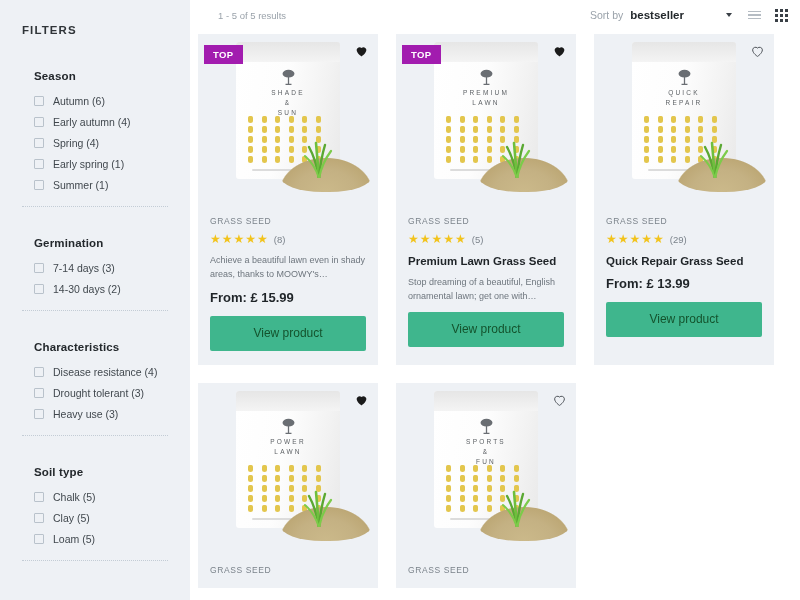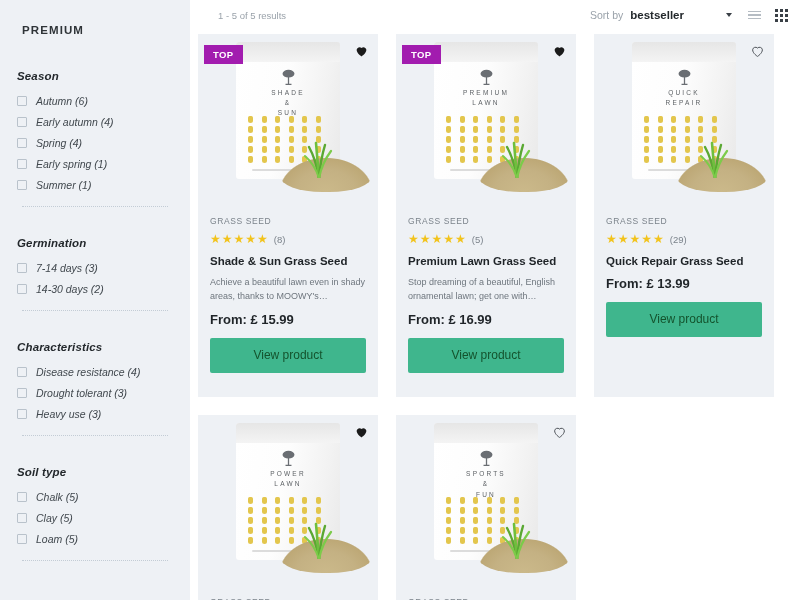--- a/index.html
+++ b/index.html
@@ -16,21 +16,21 @@
     width: 190px; height: 600px;
     background: #eef1f5;
     padding: 24px 0 0 0;
     flex-shrink: 0;
     overflow: hidden;
   }
   .filters-title {
     font-size: 11.5px; font-weight: 700; letter-spacing: 1.1px;
     color: #2f3438; padding: 0 22px; margin-bottom: 34px;
   }
-  .fgroup { padding: 0 17px; font-style: italic; }
+  .fgroup { padding: 0 34px; }
   .fgroup-title {
     font-size: 11.5px; font-weight: 700; color: #23282c;
     margin-bottom: 13px; letter-spacing: .15px;
   }
   .fopt {
     display: flex; align-items: center; gap: 9px;
     margin-bottom: 9px; cursor: pointer;
   }
   .cbox {
     width: 10px; height: 10px; border: 1px solid #b9c2cb;
@@ -117,21 +117,21 @@
     height: 2px; background: #dcdcdc; border-radius: 1px;
   }
   .mound {
     position: absolute; bottom: 14px; left: 50%; margin-left: -8px;
     width: 92px; height: 34px;
     background: radial-gradient(ellipse at 50% 100%, #cbb98a 0%, #c4b183 46%, #bda876 70%, rgba(189,168,118,0) 72%);
     border-radius: 50% 50% 46% 46%;
   }
   .grass { position: absolute; bottom: 28px; left: 50%; margin-left: 14px; width: 34px; height: 40px; }
 
-  .card-body { padding: 10px 12px 24px 12px; }
+  .card-body { padding: 10px 12px 14px 12px; }
   .cat { font-size: 8.5px; letter-spacing: .6px; color: #7b838b; margin-bottom: 7px; }
   .rating { display: flex; align-items: center; gap: 1px; margin-bottom: 9px; }
   .rating .star { font-size: 12px; line-height: 1; color: #f2c31c; }
   .rating .rcount { font-size: 9.5px; color: #7b838b; margin-left: 5px; }
   .ptitle { font-size: 11.5px; font-weight: 700; color: #1f2428; margin-bottom: 8px; line-height: 1.25; }
   .pdesc { font-size: 9px; color: #6e767e; line-height: 1.5; margin-bottom: 9px; min-height: 27px; }
   .pprice { font-size: 13px; font-weight: 700; color: #1f2428; margin-bottom: 11px; }
   .btn-view {
     display: block; width: 100%; border: 0; cursor: pointer;
     background: #3fb68d; color: #14532d;
@@ -139,21 +139,21 @@
     font-size: 12px; padding: 10px 0 11px 0; border-radius: 2px;
   }
   .card.compact .card-body { padding-bottom: 6px; }
 </style>
 </head>
 <body>
 
 <div class="app">
 
   <aside class="sidebar">
-    <div class="filters-title">PREMIUM</div>
+    <div class="filters-title">FILTERS</div>
     <div id="filter-groups">
         <div class="fgroup">
           <div class="fgroup-title">Season</div>
           <div class="fopt">
             <span class="cbox"></span>
             <span class="fopt-label">Autumn (6)</span>
           </div>
           <div class="fopt">
             <span class="cbox"></span>
             <span class="fopt-label">Early autumn (4)</span>
@@ -311,21 +311,20 @@
           <div class="card-body">
             <div class="cat">GRASS SEED</div>
             <div class="rating">
               <span class="star">★</span>
               <span class="star">★</span>
               <span class="star">★</span>
               <span class="star">★</span>
               <span class="star">★</span>
               <span class="rcount">(8)</span>
             </div>
-            <div class="ptitle">Shade &amp; Sun Grass Seed</div>
             <div class="pdesc">Achieve a beautiful lawn even in shady areas, thanks to MOOWY's…</div>
             <div class="pprice">From: £ 15.99</div>
             <button class="btn-view">View product</button>
           </div>
         </div>
         <div class="card">
           <div class="card-media">
             <div class="badge-top">TOP</div>
             <div class="heart"><svg width="13" height="12" viewBox="0 0 24 22">
                 <path d="M12 21s-9-5.7-9-12.2A5.3 5.3 0 0 1 12 5.6 5.3 5.3 0 0 1 21 8.8C21 15.3 12 21 12 21z" fill="#1b1b1b"></path>
@@ -389,21 +388,20 @@
             <div class="rating">
               <span class="star">★</span>
               <span class="star">★</span>
               <span class="star">★</span>
               <span class="star">★</span>
               <span class="star">★</span>
               <span class="rcount">(5)</span>
             </div>
             <div class="ptitle">Premium Lawn Grass Seed</div>
             <div class="pdesc">Stop dreaming of a beautiful, English ornamental lawn; get one with…</div>
-            <div class="pprice">From: £ 16.99</div>
             <button class="btn-view">View product</button>
           </div>
         </div>
         <div class="card">
           <div class="card-media">
             <div class="heart"><svg width="13" height="12" viewBox="0 0 24 22">
                 <path d="M12 21s-9-5.7-9-12.2A5.3 5.3 0 0 1 12 5.6 5.3 5.3 0 0 1 21 8.8C21 15.3 12 21 12 21z" fill="none" stroke="#4a4f55" stroke-width="1.8"></path>
               </svg></div>
             <div class="bag-wrap">
               <div class="bag">

